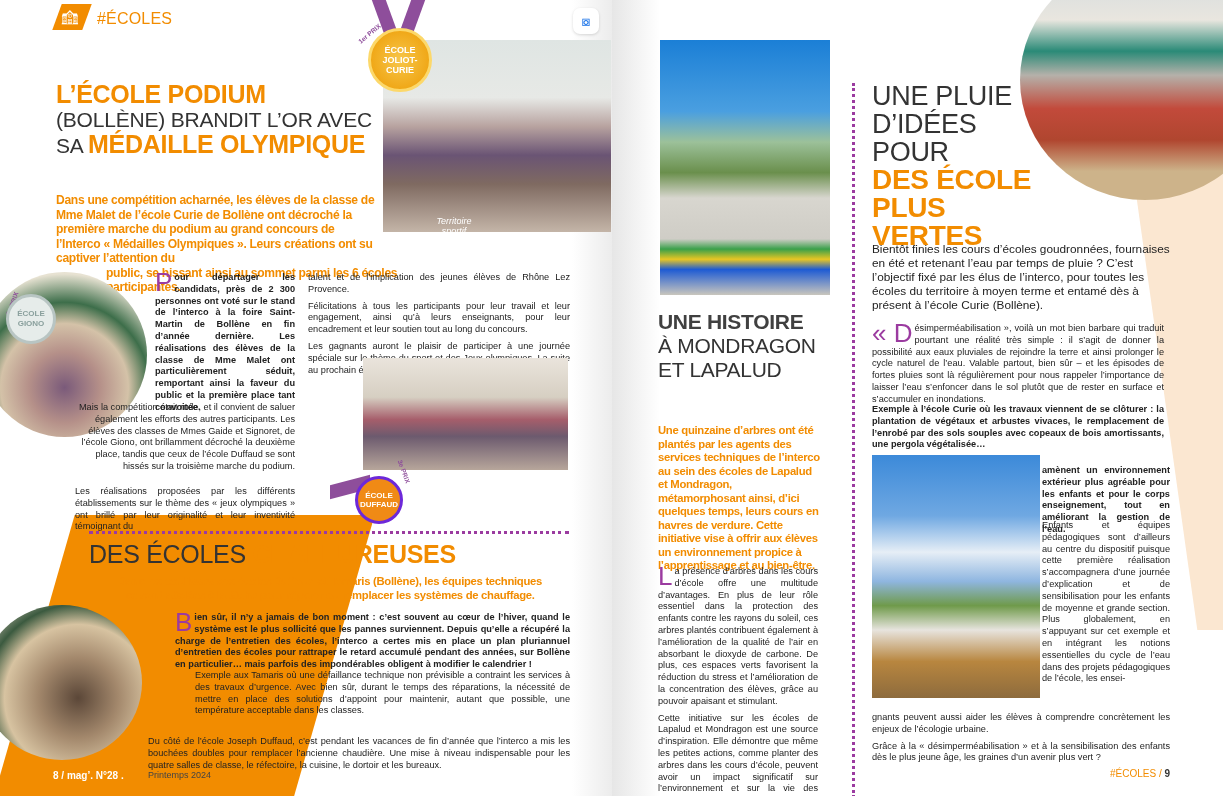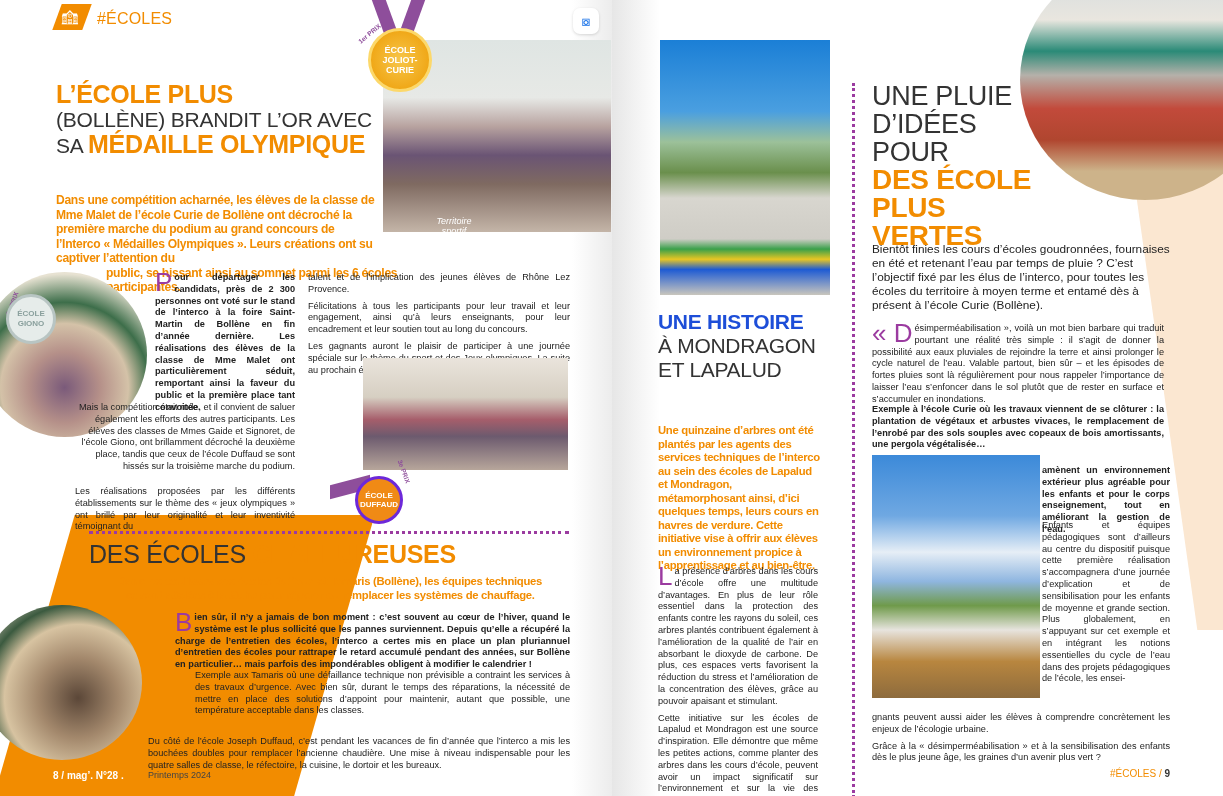--- a/index.html
+++ b/index.html
@@ -40,21 +40,21 @@
 .dotlineV{position:absolute;border-left:3px dotted #9b3ba0}
 .h2{position:absolute;left:89px;top:540px;font-size:25px;color:#333;letter-spacing:-.3px}
 .h2 .b{font-weight:700;color:#f28c00}
 .lead2{position:absolute;left:115px;top:575px;width:430px;font-size:11.3px;line-height:13.5px;font-weight:700;color:#f28c00;text-align:center;letter-spacing:-.3px}
 .footL{position:absolute;left:53px;top:770px;font-size:10px;font-weight:700;color:#fff}
 .footL2{position:absolute;left:148px;top:770px;font-size:9px;color:#444}
 .scanbtn{position:absolute;left:573px;top:8px;width:26px;height:26px;border-radius:7px;background:#fff;box-shadow:0 1px 3px rgba(0,0,0,.15);color:#1a73e8;font-size:14px;line-height:26px;text-align:center}
 
 .photo-bench{position:absolute;left:660px;top:40px;width:170px;height:255px;background:linear-gradient(180deg,#1b7fd6 0%,#4a9fe0 28%,#9cc19a 40%,#6a8f4c 52%,#d8d6cf 62%,#cfcdc6 78%,#3aa04a 82%,#e8c623 86%,#1e5bd3 90%,#c9c6bd 100%)}
 .h3{position:absolute;left:658px;top:310px;width:180px;font-size:21px;line-height:24px;color:#333;letter-spacing:-.3px}
-.h3 .b{font-weight:700;color:#1d4ed8;font-size:21px}
+.h3 .b{font-weight:700;color:#404040;font-size:21px}
 .lead3{position:absolute;left:658px;top:424px;width:162px;font-size:11.3px;line-height:13.5px;color:#f28c00;font-weight:700;letter-spacing:-.3px}
 .col3{left:658px;top:566px;width:160px}
 .photo-play{position:absolute;left:1020px;top:-40px;width:250px;height:240px;border-radius:50%;background:linear-gradient(180deg,#cfd9de 0%,#e9e6df 25%,#2a8a77 38%,#b5b1aa 48%,#c24a3b 62%,#b0462f 75%,#cdb38a 88%)}
 .creamShape{position:absolute;left:1165px;top:170px;width:120px;height:460px;background:#fbe7d1;transform:skewX(8deg)}
 .h4{position:absolute;left:872px;top:82px;width:180px;font-size:27px;line-height:28px;color:#333;letter-spacing:-.3px}
 .h4 .b{font-weight:700;color:#f28c00;font-size:28px}
 .lead4{position:absolute;left:872px;top:242px;width:300px;font-size:11.8px;line-height:14px;color:#222}
 .col4a{left:872px;top:323px;width:292px}
 .col4b{left:872px;top:404px;width:292px;font-weight:700}
 .photo-tree{position:absolute;left:872px;top:455px;width:168px;height:243px;background:linear-gradient(180deg,#3c8ad9 0%,#6fa8e2 25%,#e6eef6 40%,#8fb6e0 52%,#6f9a4a 62%,#e7e4de 72%,#b8863f 85%,#8d6b3d 100%)}
@@ -71,21 +71,21 @@
 
 <div class="page pL">
   <div class="orangeBand"></div>
   <div class="gutterL"></div>
 
   <div class="tagbar"></div>
   <div class="tagicon">🏫︎</div>
   <div class="tagtext">#ÉCOLES</div>
 
   <div class="h1">
-    <div class="big">L’ÉCOLE PLUS</div>
+    <div class="big">L’ÉCOLE PODIUM</div>
     <div>(BOLLÈNE) BRANDIT L’OR AVEC</div>
     <div><span>SA </span><span class="big">MÉDAILLE OLYMPIQUE</span></div>
   </div>
 
   <div class="lead">
     <span>Dans une compétition acharnée, les élèves de la classe de Mme Malet de l’école Curie de Bollène ont décroché la première marche du podium au grand concours de l’Interco « Médailles Olympiques ». Leurs créations ont su captiver l’attention du</span>
     <span class="last">public, se hissant ainsi au sommet parmi les 6 écoles participantes.</span>
   </div>
 
   <div class="photo-main"></div>

